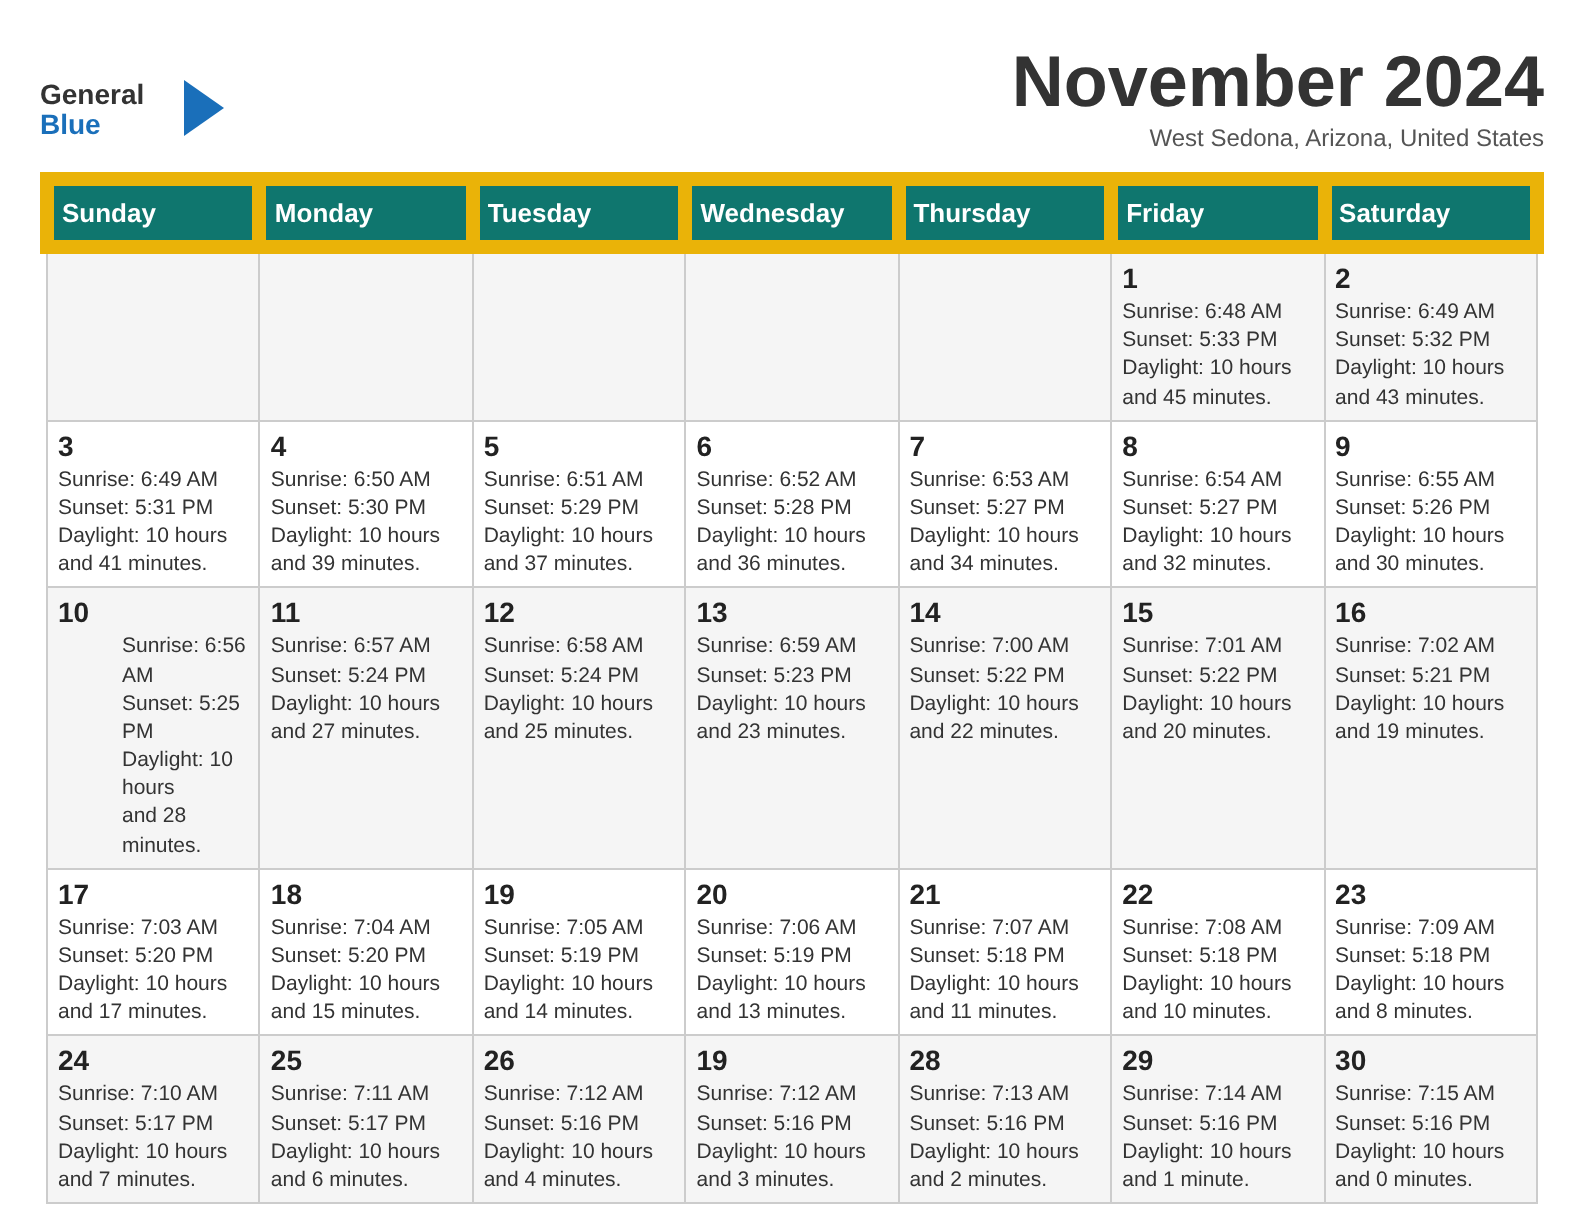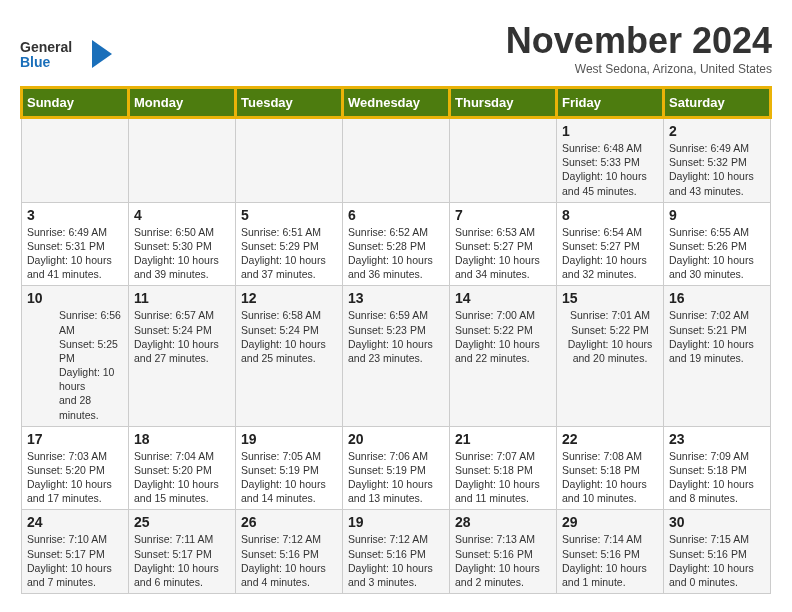--- a/index.html
+++ b/index.html
@@ -49,27 +49,27 @@
     .location-title {
       font-size: 12px;
       color: #555;
     }
     table {
       width: 100%;
       border-collapse: collapse;
       font-size: 11px;
     }
     thead th {
-      background: #4d7c0f;
+      background: #0f766e;
       color: #fff;
       padding: 6px 4px;
       text-align: left;
       font-size: 13px;
       font-weight: bold;
-      border: 3px solid #eab308;
+      border: 7px solid #eab308;
     }
     tbody td {
       border: 1px solid #ccc;
       vertical-align: top;
       padding: 4px 5px;
       width: calc(100%/7);
       height: 80px;
       background: #fff;
     }
     tbody tr:nth-child(odd) td {
@@ -227,21 +227,21 @@
         </td>
         <td>
           <span class="day-number">14</span>
           <div class="day-info" style="white-space: pre-line;">Sunrise: 7:00 AM
 Sunset: 5:22 PM
 Daylight: 10 hours
 and 22 minutes.</div>
         </td>
         <td>
           <span class="day-number">15</span>
-          <div class="day-info" style="white-space: pre-line; text-align: center;">Sunrise: 7:01 AM
+          <div class="day-info" style="white-space: pre-line;">Sunrise: 7:01 AM
 Sunset: 5:22 PM
 Daylight: 10 hours
 and 20 minutes.</div>
         </td>
         <td>
           <span class="day-number">16</span>
           <div class="day-info" style="white-space: pre-line;">Sunrise: 7:02 AM
 Sunset: 5:21 PM
 Daylight: 10 hours
 and 19 minutes.</div>

